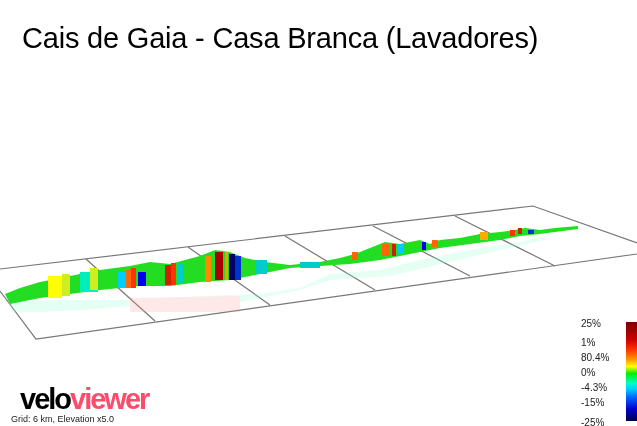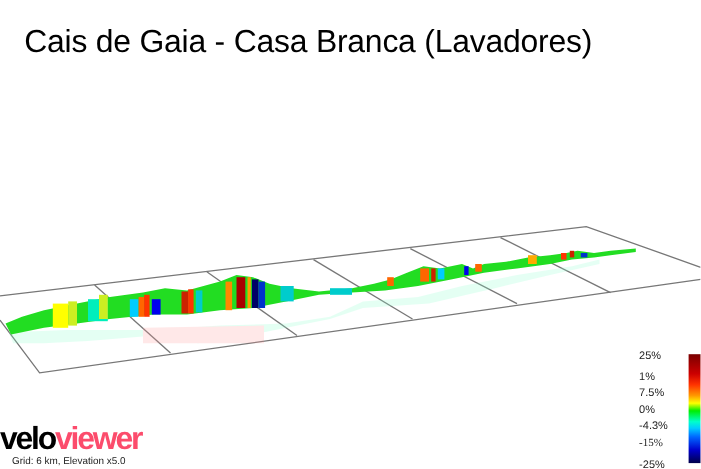--- a/index.html
+++ b/index.html
@@ -2,21 +2,21 @@
 <html><head>
 <meta charset="utf-8">
 <style>
   html,body{margin:0;padding:0;background:#fff;}
   body{width:637px;height:426px;position:relative;overflow:hidden;font-family:"Liberation Sans",sans-serif;}
   .title{position:absolute;left:22px;top:22px;font-size:29px;color:#000;white-space:nowrap;letter-spacing:-0.2px;}
   svg.scene{position:absolute;left:0;top:0;}
   .legend-label{position:absolute;right:16px;font-size:10px;color:#222;text-align:left;width:40px;}
   .legend-bar{position:absolute;left:626px;top:322px;width:11px;height:99px;
     background:linear-gradient(to bottom,#7a0000 0%,#cc0000 18%,#ff3300 28%,#ff9900 38%,#ffff00 45%,#00ee00 52%,#00ffcc 62%,#00ccff 68%,#0066ff 76%,#0000cc 88%,#00004a 100%);}
-  .logo{position:absolute;left:0;top:384px;font-size:29px;font-weight:bold;letter-spacing:-2px;line-height:30px;white-space:nowrap;}
+  .logo{position:absolute;left:20px;top:384px;font-size:29px;font-weight:bold;letter-spacing:-2px;line-height:30px;white-space:nowrap;}
   .logo .a{color:#000;}
   .logo .b{color:#fc4c6c;}
   .caption{position:absolute;left:11px;top:414px;font-size:9px;color:#222;white-space:nowrap;}
 </style>
 </head>
 <body>
 
 <div class="title">Cais de Gaia - Casa Branca (Lavadores)</div>
 
 <svg class="scene" width="637" height="426" viewBox="0 0 637 426">
@@ -65,23 +65,23 @@
     <rect x="432" y="240" width="6" height="7" fill="#ff6600"></rect>
     <rect x="480" y="232" width="8" height="8" fill="#ffaa00"></rect>
     <rect x="510" y="230" width="5" height="6" fill="#ff3300"></rect>
     <rect x="518" y="228" width="4" height="6" fill="#cc2200"></rect>
     <rect x="528" y="230" width="6" height="4" fill="#0033cc"></rect>
   </g>
 </svg>
 
 <div class="legend-label" style="top:318px;">25%</div>
 <div class="legend-label" style="top:337px;">1%</div>
-<div class="legend-label" style="top:352px;">7.5%</div>
+<div class="legend-label" style="top:352px;">80.4%</div>
 <div class="legend-label" style="top:367px;">0%</div>
 <div class="legend-label" style="top:382px;">-4.3%</div>
-<div class="legend-label" style="top:397px;font-family:Liberation Serif, serif;">-15%</div>
+<div class="legend-label" style="top:397px;">-15%</div>
 <div class="legend-label" style="top:417px;">-25%</div>
 <div class="legend-bar"></div>
 
 <div class="logo">
   <span class="a">velo</span><span class="b">viewer</span>
 </div>
 <div class="caption">Grid: 6 km, Elevation x5.0</div>
 
 </body></html>

